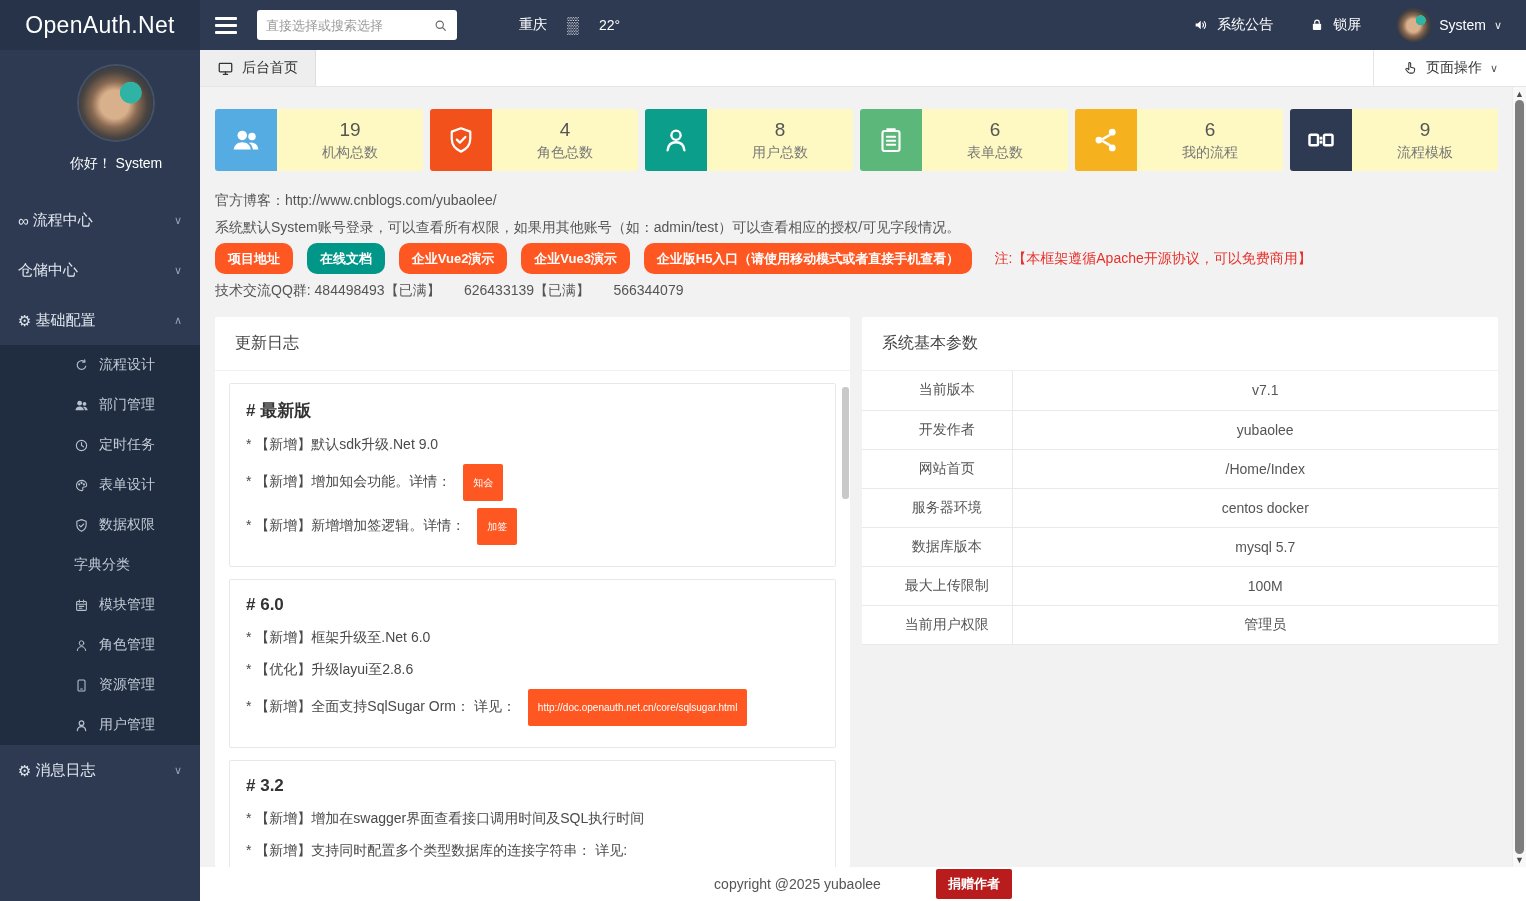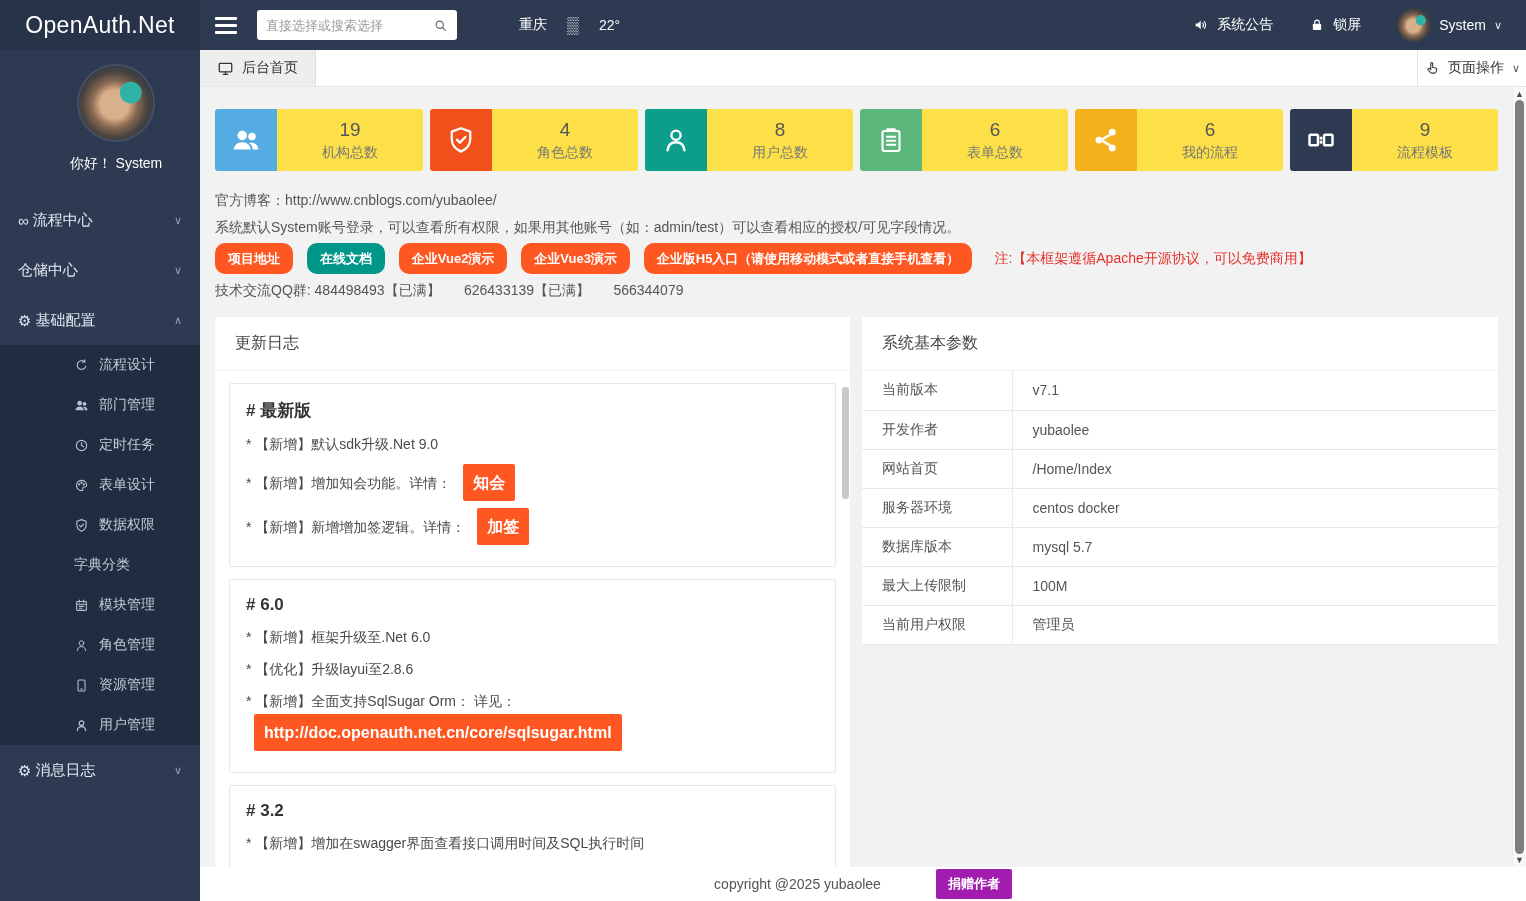--- a/index.html
+++ b/index.html
@@ -47,32 +47,32 @@
   .submenu-item { height: 40px; display: flex; align-items: center; padding-left: 36px; font-size: 14px; color: #c2cad6; cursor: pointer; margin-left: 38px; }
   .submenu-item .smi-icon { width: 16px; margin-right: 9px; color: #b7c0cd; }
   .submenu-item .smi-icon svg { width: 15px; height: 15px; }
 
   
   main { flex: 1; min-width: 0; display: flex; flex-direction: column; position: relative; background: #f2f2f2; }
   .tabbar { height: 37px; background: #fff; border-bottom: 1px solid #e6e6e6; display: flex; align-items: stretch; }
   .tab { display: flex; align-items: center; gap: 8px; padding: 0 17px; background: #eee; border-right: 1px solid #ddd;
          font-size: 14px; color: #333; cursor: pointer; }
   .tab svg { width: 17px; height: 17px; }
-  .page-actions { margin-left: auto; display: flex; align-items: center; gap: 8px; padding: 0 6px;
+  .page-actions { margin-left: auto; display: flex; align-items: center; gap: 8px; padding: 0 28px;
                   border-left: 1px solid #e6e6e6; font-size: 14px; color: #333; cursor: pointer; }
   .page-actions svg { width: 16px; height: 16px; }
   .page-actions .chev-glyph { color: #555; opacity: 1; }
 
   .content { flex: 1; padding: 22px 28px 0 15px; display: flex; flex-direction: column; overflow: hidden; }
 
   .cards { display: flex; gap: 7px; }
   .card { display: flex; flex: 1; height: 62px; border-radius: 3px; overflow: hidden; cursor: pointer; }
   .card-icon { width: 62px; flex-shrink: 0; display: flex; align-items: center; justify-content: center; color: #fff; }
   .card-icon svg { width: 30px; height: 30px; }
-  .card-body { flex: 1; background: #fde047; display: flex; flex-direction: column; align-items: center; justify-content: center; gap: 3px; }
+  .card-body { flex: 1; background: #fef9c3; display: flex; flex-direction: column; align-items: center; justify-content: center; gap: 3px; }
   .card-value { font-size: 19px; color: #555; }
   .card-label { font-size: 14px; color: #777; }
 
   .intro { margin-top: 16px; font-size: 14px; color: #555; }
   .intro-line { line-height: 27px; }
   .btn-row { display: flex; align-items: center; margin: 9px 0 8px; }
   .pill { color: #fff; font-size: 13px; font-weight: bold; padding: 8px 13px; border-radius: 10px; margin-right: 10px;
           cursor: pointer; white-space: nowrap; }
   .license { font-size: 14px; margin-left: 12px; white-space: nowrap; }
   .qq-line { line-height: 28px; white-space: pre; }
@@ -80,26 +80,26 @@
   .panels { margin-top: 13px; flex: 1; display: flex; gap: 12px; align-items: flex-start; overflow: hidden; }
   .panel { background: #fff; border-radius: 2px; }
   .panel-header { padding: 16px 20px; font-size: 16px; color: #444; border-bottom: 1px solid #f0f0f0; }
   .panel-left { width: 635px; height: 100%; position: relative; overflow: hidden; }
   .panel-right { flex: 1; }
 
   .changelog-body { padding: 12px 14px 0; }
   .cl-section { border: 1px solid #e8e8e8; border-radius: 2px; padding: 12px 16px 14px; margin-bottom: 12px; background: #fff; }
   .cl-title { font-size: 17px; font-weight: bold; color: #333; margin: 3px 0 10px; }
   .cl-item { font-size: 14px; color: #4a4a4a; line-height: 25px; margin: 7px 0; }
-  .cl-link { display: inline-block; background: #ff5722; color: #fff; font-size: 16px; font-weight: bold;
+  .cl-link { display: inline-block; background: #ff5722; color: #fff; font-size: 10px; font-weight: normal;
              padding: 6px 10px; border-radius: 2px; margin-left: 8px; cursor: pointer; }
   .inner-thumb { position: absolute; right: 1px; top: 70px; width: 7px; height: 112px; background: #c9c9c9; border-radius: 3px; }
 
   .sys-table { width: 100%; border-collapse: collapse; }
-  .sys-table td { border-bottom: 1px solid #e9e9e9; height: 39px; font-size: 14px; color: #555; padding-left: 20px; }
+  .sys-table td { border-bottom: 1px solid #e9e9e9; height: 39px; font-size: 14px; color: #555; padding-left: 20px; text-align: center; }
   .sys-table td.k { width: 150px; border-right: 1px solid #e9e9e9; }
 
   .footerbar { height: 34px; background: #fff; display: flex; align-items: center; justify-content: center; gap: 42px;
                font-size: 14px; color: #555; }
   .donate-btn { color: #fff; font-size: 13px; font-weight: bold; padding: 6px 12px; border-radius: 2px; cursor: pointer; }
 
   .v-scrollbar { position: absolute; right: 0; top: 37px; bottom: 34px; width: 14px; background: #f8f8f8; border-left: 1px solid #ececec; }
   .sb-arrow { position: absolute; left: 0; right: 0; text-align: center; font-size: 9px; color: #4d4d4d; height: 14px; line-height: 14px; cursor: pointer; }
   .sb-up { top: 0; } .sb-down { bottom: 0; }
   .sb-thumb { position: absolute; left: 2px; right: 2px; top: 13px; bottom: 13px; background: #7d7d7d; border-radius: 5px; cursor: pointer; }
@@ -544,21 +544,21 @@
                   <td>管理员</td>
                 </tr>
               </tbody>
           </table>
         </div>
       </div>
     </div>
 
     <div class="footerbar">
       <span>copyright @2025 yubaolee</span>
-      <span class="donate-btn" style="background: #a21caf; margin-left: 13px;">捐赠作者</span>
+      <span class="donate-btn" style="background: #b91c1c; margin-left: 13px;">捐赠作者</span>
     </div>
 
     <div class="v-scrollbar">
       <div class="sb-arrow sb-up">▲</div>
       <div class="sb-thumb"></div>
       <div class="sb-arrow sb-down">▼</div>
     </div>
   </main>
 </div>
 

